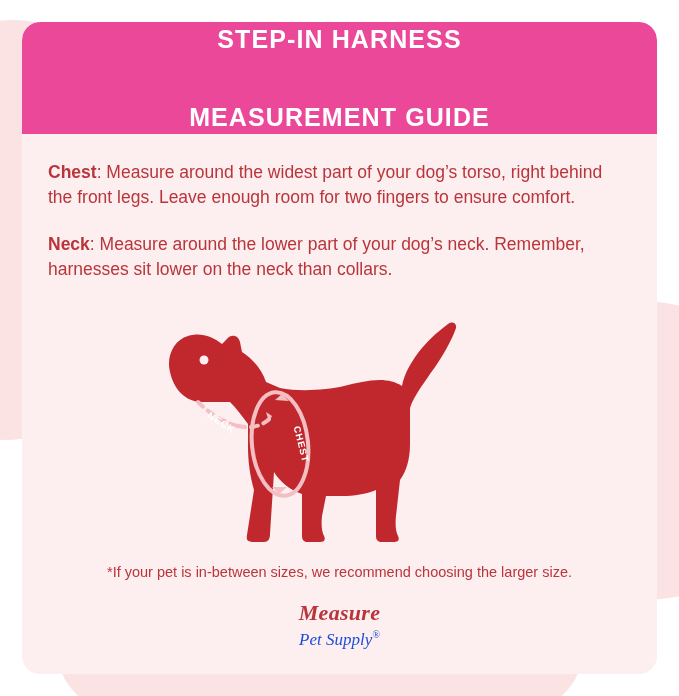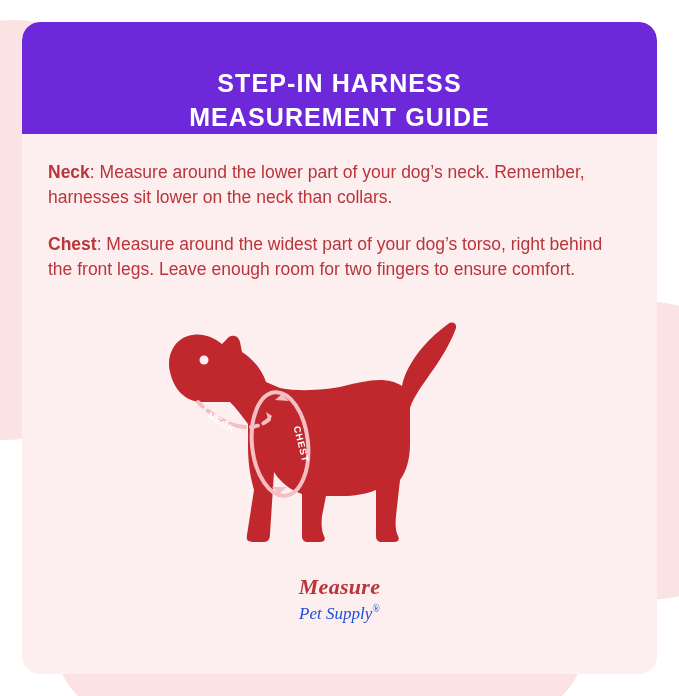--- a/index.html
+++ b/index.html
@@ -53,27 +53,27 @@
     left: 22px;
     top: 22px;
     width: 635px;
     height: 652px;
     background: #fdeef0;
     border-radius: 18px;
     overflow: hidden;
     z-index: 1;
   }
   .card-header {
-    background: #6d28d9;
+    background: #ec4899;
     height: 112px;
     border-radius: 18px 18px 0 0;
     display: flex;
     flex-direction: column;
     align-items: center;
-    justify-content: flex-end;
+    justify-content: space-between;
   }
   .card-header .title-line {
     color: #ffffff;
     font-weight: bold;
     font-size: 25px;
     letter-spacing: 1.1px;
     line-height: 34px;
     text-align: center;
   }
   .card-body {
@@ -150,23 +150,23 @@
 
   <div class="card">
 
     <div class="card-header">
       <div class="title-line">STEP-IN HARNESS</div>
       <div class="title-line">MEASUREMENT GUIDE</div>
     </div>
 
     <div class="card-body">
 
+      <p class="para"><b>Chest</b><span>: </span><span>Measure around the widest part of your dog’s torso, right behind the front legs. Leave enough room for two fingers to ensure comfort.</span></p>
+
       <p class="para"><b>Neck</b><span>: </span><span>Measure around the lower part of your dog’s neck. Remember, harnesses sit lower on the neck than collars.</span></p>
-
-      <p class="para"><b>Chest</b><span>: </span><span>Measure around the widest part of your dog’s torso, right behind the front legs. Leave enough room for two fingers to ensure comfort.</span></p>
 
       <div class="dog-wrap">
         <svg class="dog-svg" width="420" height="240" viewBox="0 0 420 240">
 
           <path d="M40,68 C36,52 44,36 58,32 C70,28 82,32 92,40
                    L96,36 C100,30 108,30 110,38 L112,48
                    C124,56 132,66 136,78
                    L150,84 C170,88 196,86 214,82
                    C226,79 238,76 250,76
                    C258,76 266,78 272,82
@@ -201,20 +201,21 @@
 
           <ellipse cx="150" cy="140" rx="28" ry="52" fill="none" stroke="#f4bfc2" stroke-width="4" transform="rotate(-6 150 140)"></ellipse>
           <polygon points="152,90 145,96 159,97" fill="#f4bfc2"></polygon>
           <polygon points="149,190 142,183 157,183" fill="#f4bfc2"></polygon>
           <g transform="rotate(76 172 140)">
             <text class="label-text" x="172" y="144" text-anchor="middle">CHEST</text>
           </g>
         </svg>
       </div>
 
+      <div class="footnote">*If your pet is in-between sizes, we recommend choosing the larger size.</div>
 
       <div class="brand">
         <div class="brand-1">Measure</div>
         <div class="brand-2"><span>Pet Supply</span><span class="reg">®</span></div>
       </div>
 
     </div>
   </div>
 </div>
 

